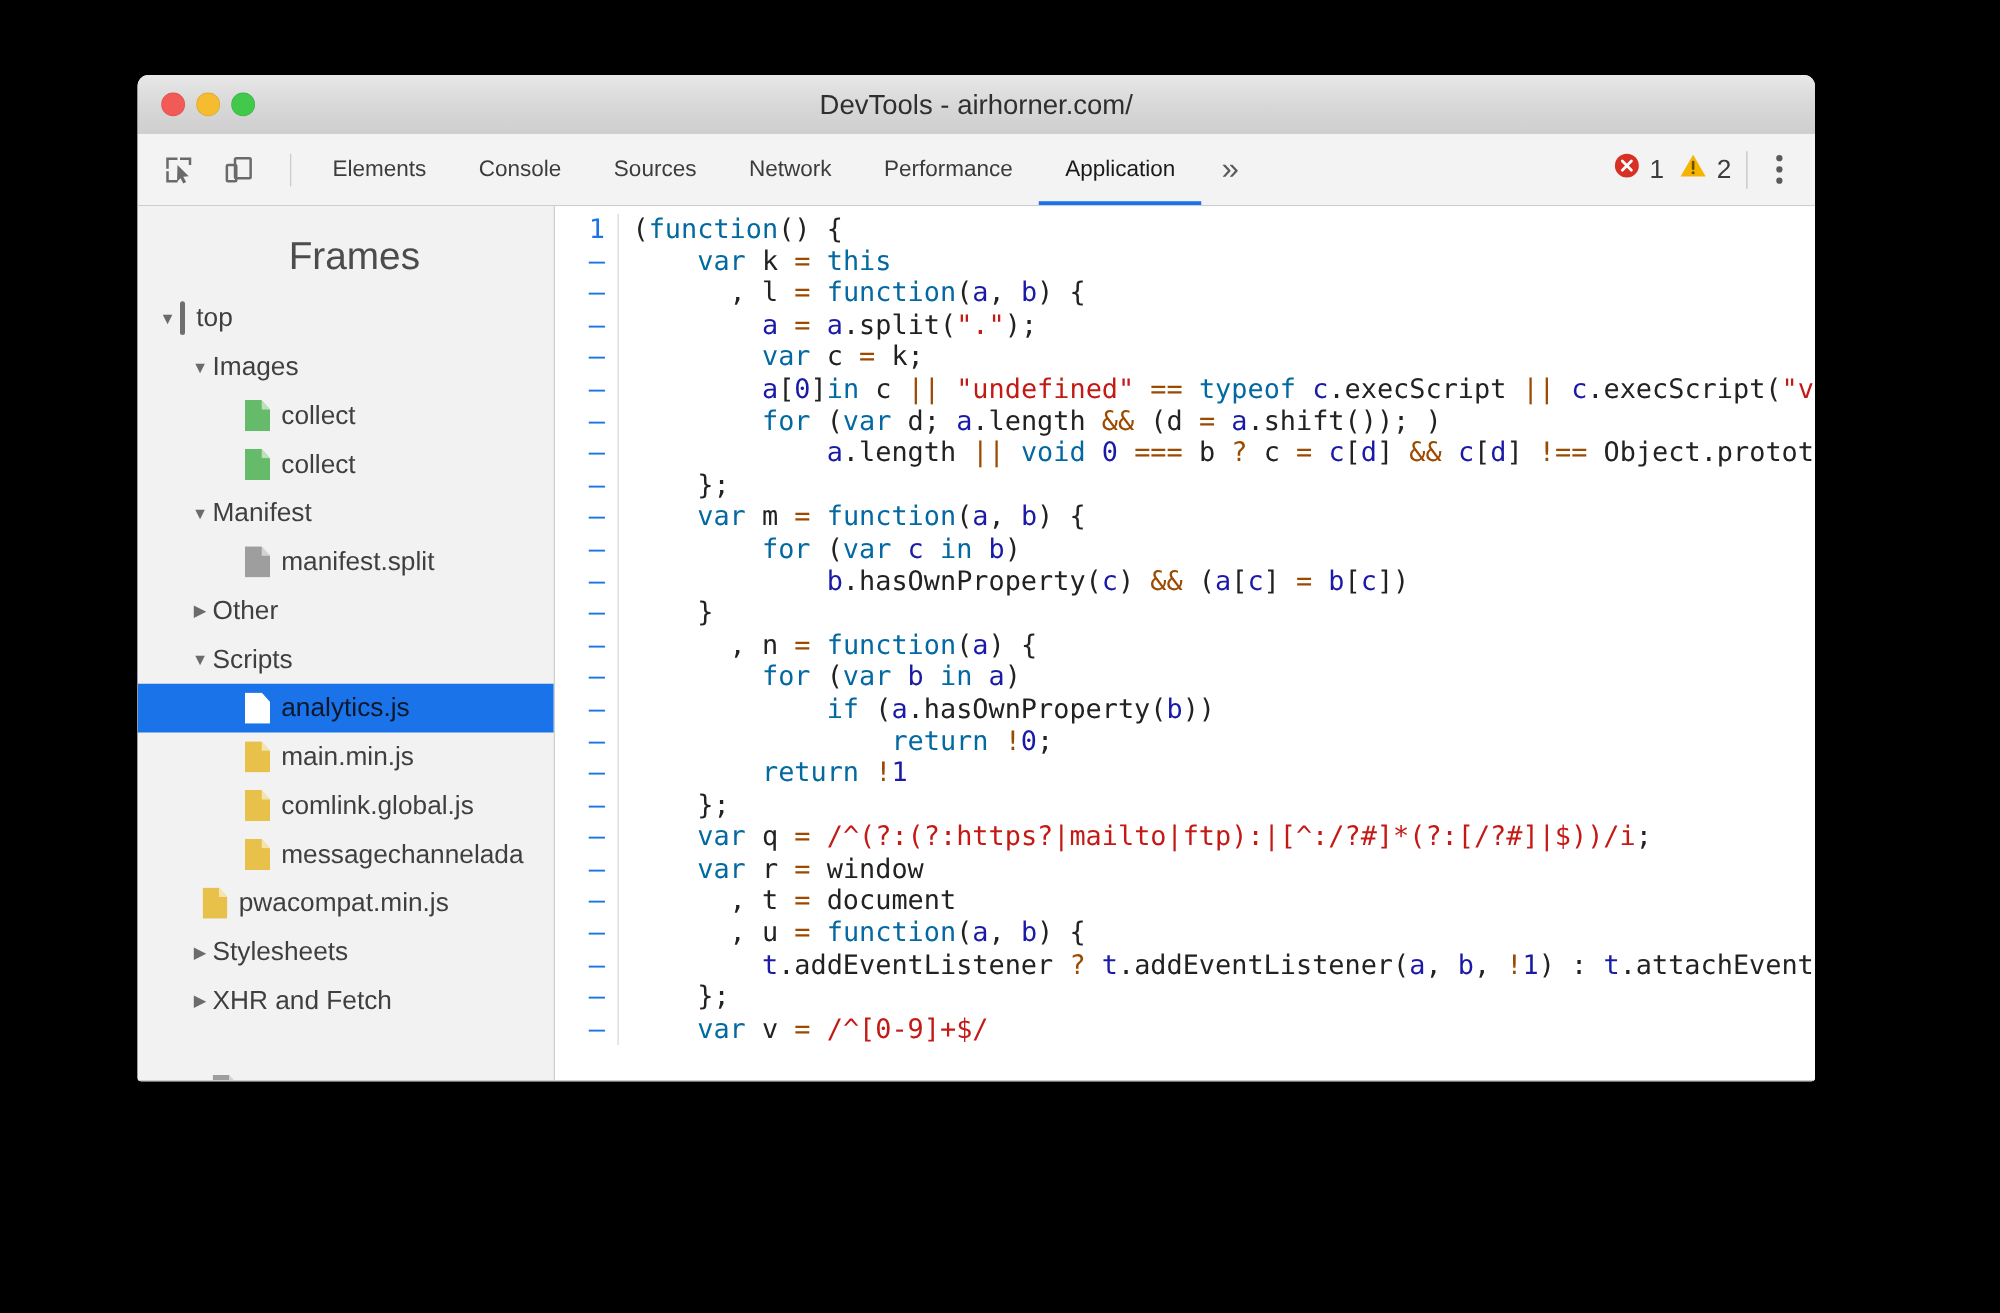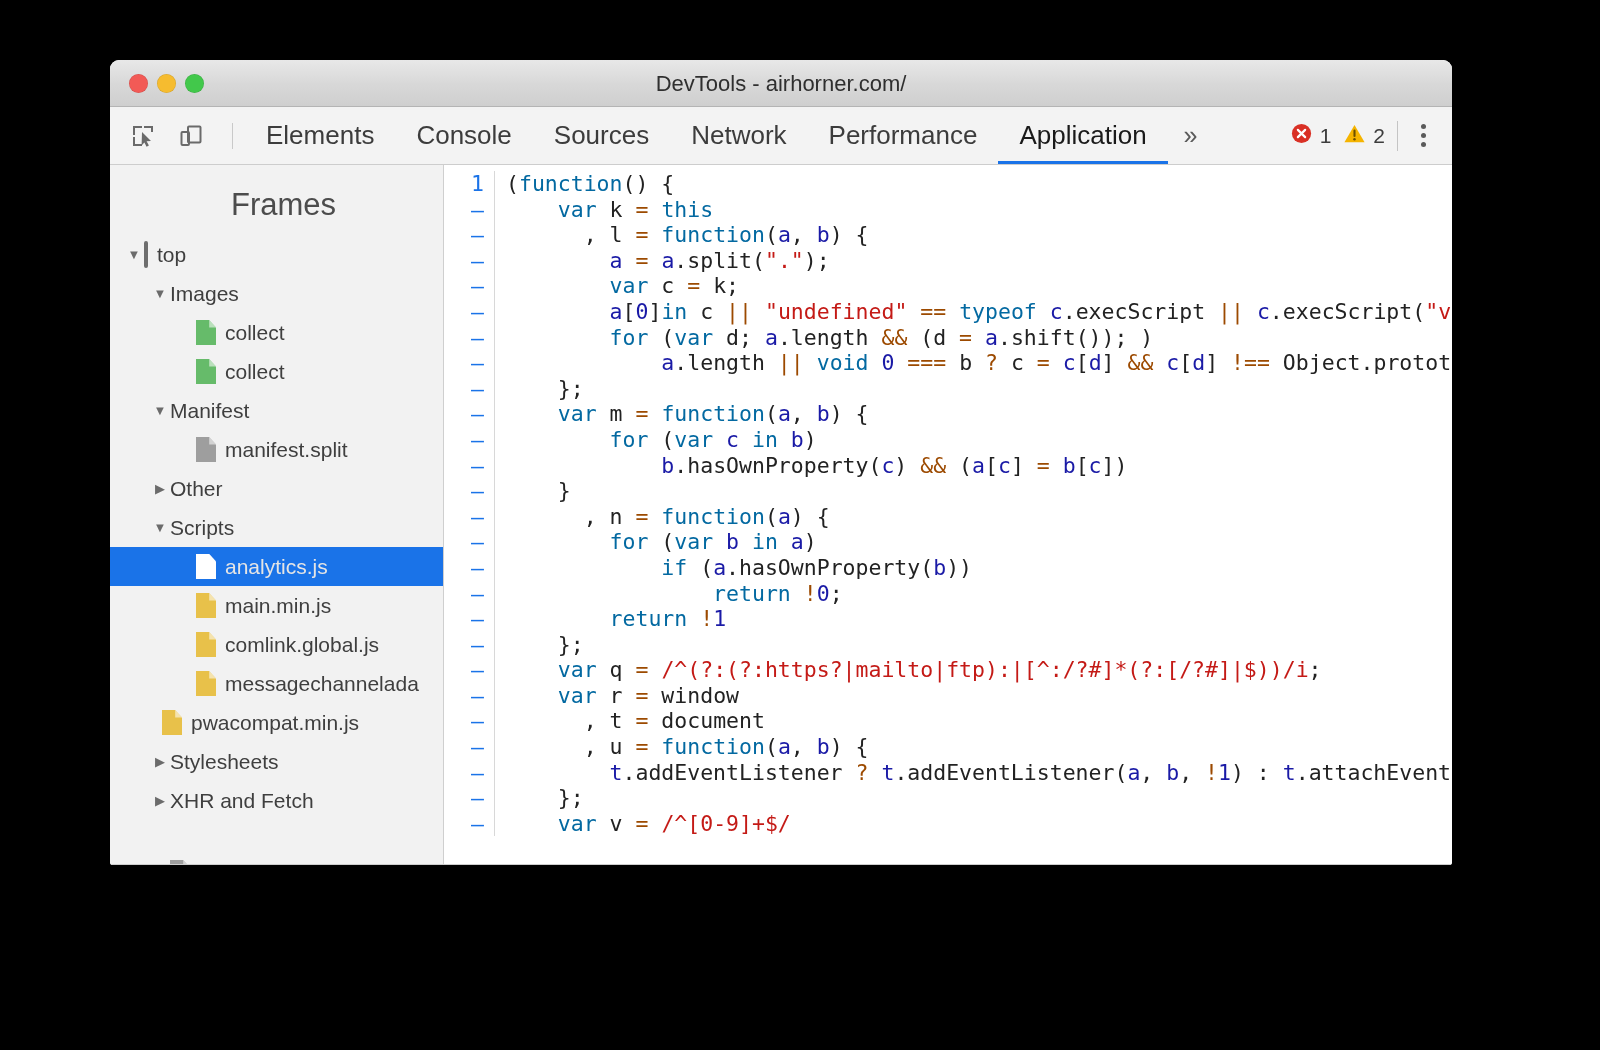--- a/index.html
+++ b/index.html
@@ -100,21 +100,21 @@
   .tabs {
     display: flex;
     align-items: stretch;
     height: 100%;
   }
   .tab {
     position: relative;
     display: flex;
     align-items: center;
     padding: 16px 21px;
-    font-size: 26px;
+    font-size: 18px;
     color: #3c3c3c;
     white-space: nowrap;
     cursor: default;
   }
   .tab.active { color: #1a1a1a; }
   .tab.active::after {
     content: "";
     position: absolute;
     left: 0; right: 0;
     bottom: 0;
@@ -187,21 +187,21 @@
     align-items: center;
     height: 39px;
     font-size: 21px;
     color: #3f3f3f;
     white-space: nowrap;
     cursor: default;
     padding-right: 4px;
   }
   .tree-row.selected {
     background: #1a73e8;
-    color: #e5e5e5;
+    color: #0f172a;
     text-align: center;
   }
   .tw {
     width: 20px;
     flex: 0 0 20px;
     display: inline-block;
     text-align: center;
     font-size: 13px;
     color: #6b6b6b;
     line-height: 1;

